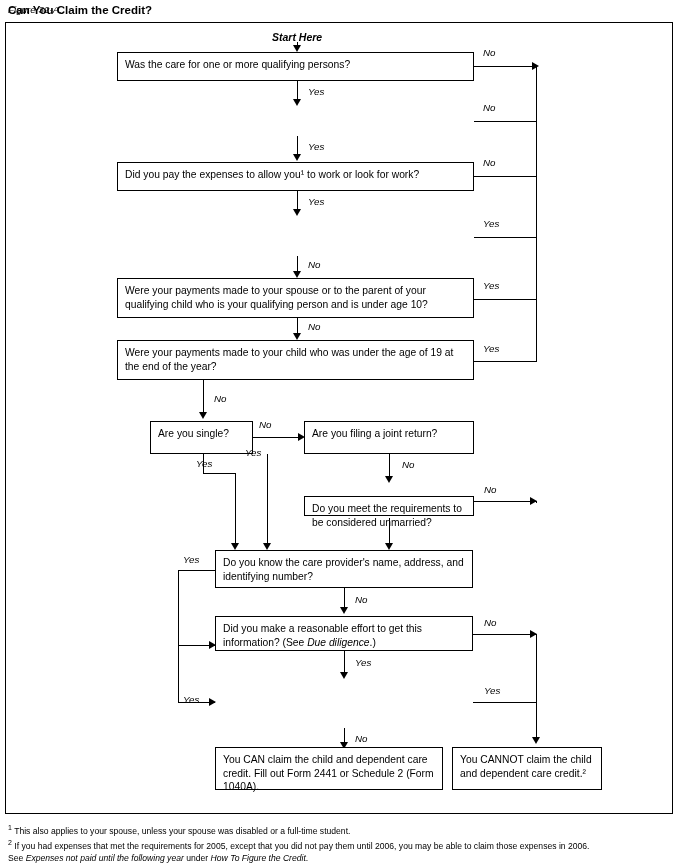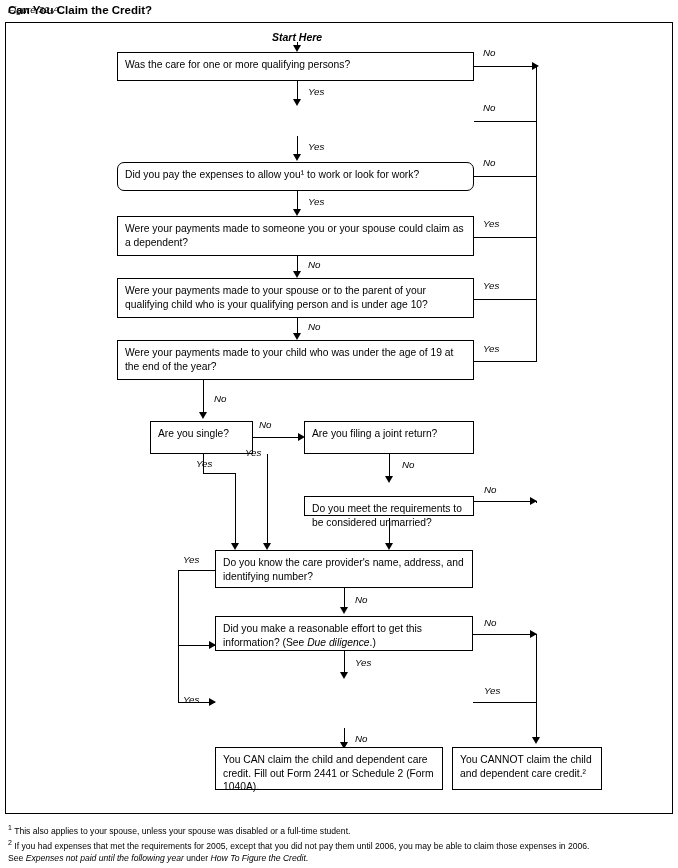--- a/index.html
+++ b/index.html
@@ -52,28 +52,27 @@
   <div class="lbl" style="left:308px;top:86px;">Yes</div>
   <div class="vline" style="left:297px;top:81px;height:21px;"></div>
   <div class="arrow-d" style="left:293px;top:99px;"></div>
 
   <div class="lbl" style="left:483px;top:102px;">No</div>
   <div class="hline" style="left:474px;top:121px;width:63px;"></div>
   <div class="lbl" style="left:308px;top:141px;">Yes</div>
   <div class="vline" style="left:297px;top:136px;height:21px;"></div>
   <div class="arrow-d" style="left:293px;top:154px;"></div>
 
-  <div class="box" style="left:117px;top:162px;width:357px;height:29px;border-radius:7px;">Did you pay the expenses to allow you¹ to work or look for work?</div>
+  <div class="box" style="left:117px;top:162px;width:357px;height:29px;">Did you pay the expenses to allow you¹ to work or look for work?</div>
   <div class="lbl" style="left:483px;top:157px;">No</div>
   <div class="hline" style="left:474px;top:176px;width:63px;"></div>
   <div class="lbl" style="left:308px;top:196px;">Yes</div>
   <div class="vline" style="left:297px;top:191px;height:21px;"></div>
   <div class="arrow-d" style="left:293px;top:209px;"></div>
 
-  <div class="box" style="left:117px;top:216px;width:357px;height:40px;">Were your payments made to someone you or your spouse could claim as a dependent?</div>
   <div class="lbl" style="left:483px;top:218px;">Yes</div>
   <div class="hline" style="left:474px;top:237px;width:63px;"></div>
   <div class="lbl" style="left:308px;top:259px;">No</div>
   <div class="vline" style="left:297px;top:256px;height:19px;"></div>
   <div class="arrow-d" style="left:293px;top:271px;"></div>
 
   <div class="box" style="left:117px;top:278px;width:357px;height:40px;">Were your payments made to your spouse or to the parent of your qualifying child who is your qualifying person and is under age 10?</div>
   <div class="lbl" style="left:483px;top:280px;">Yes</div>
   <div class="hline" style="left:474px;top:299px;width:63px;"></div>
   <div class="lbl" style="left:308px;top:321px;">No</div>

